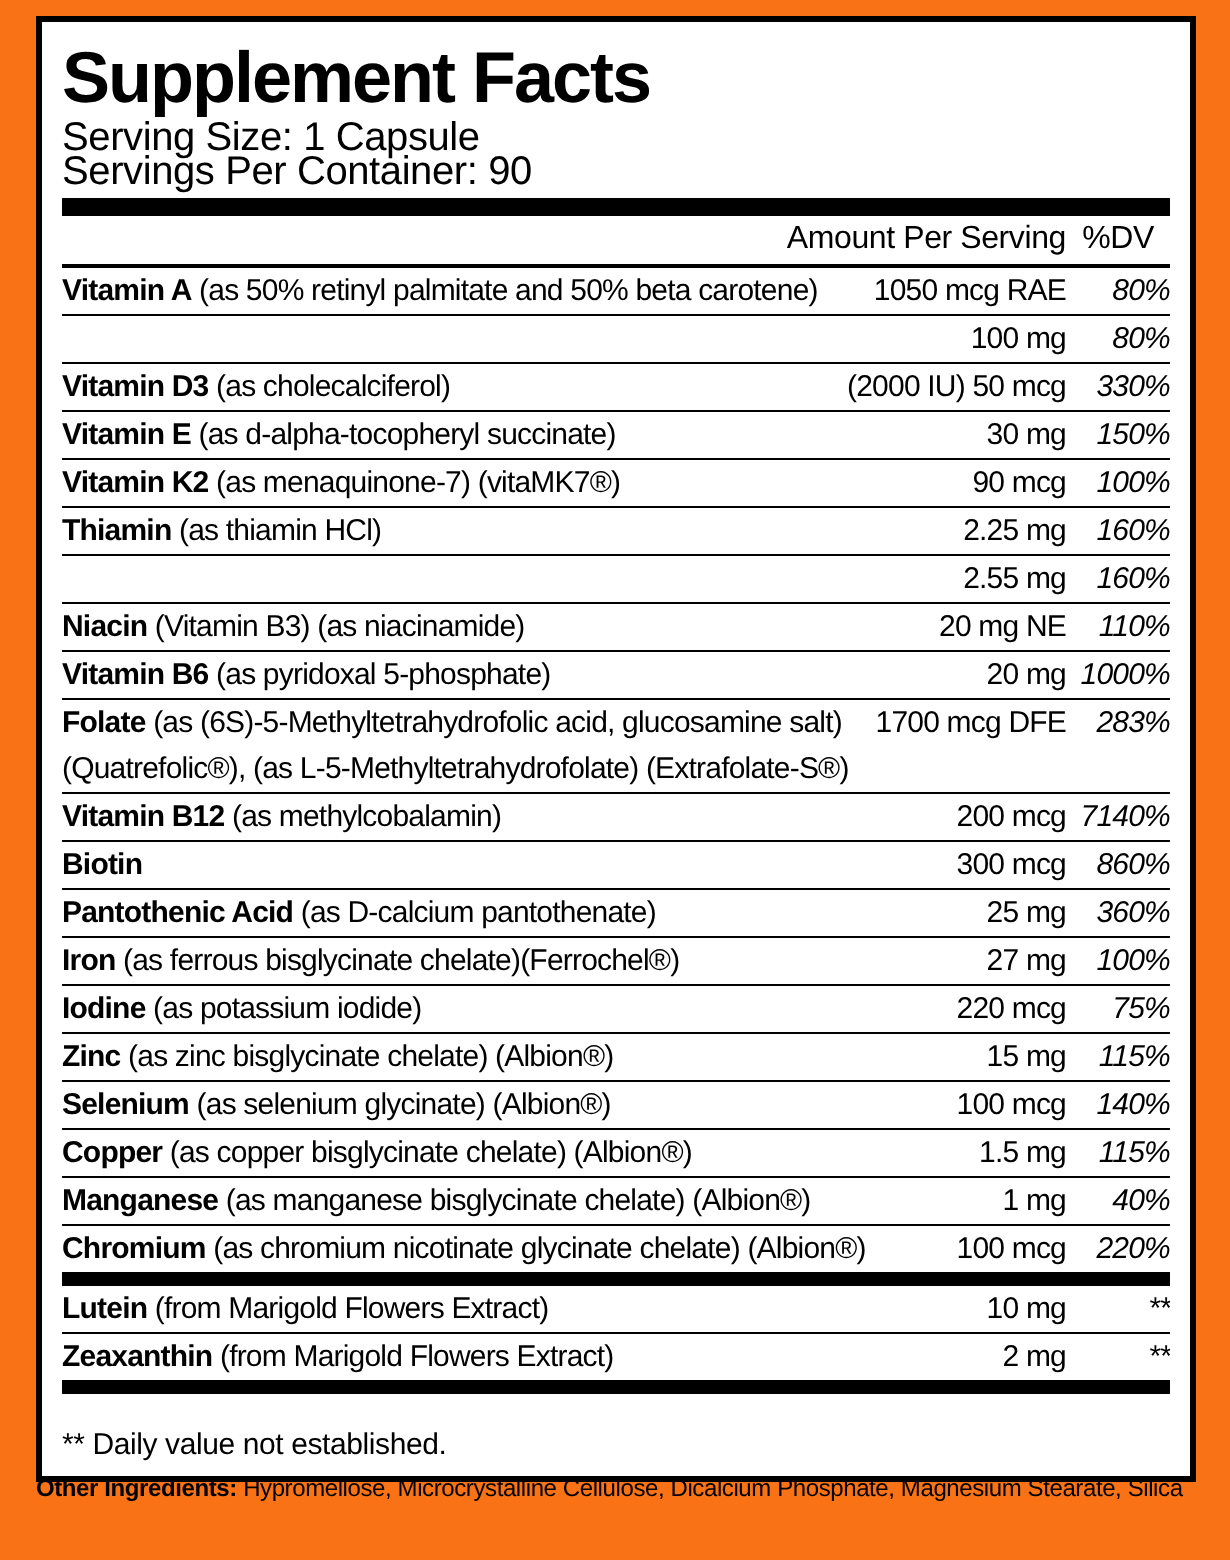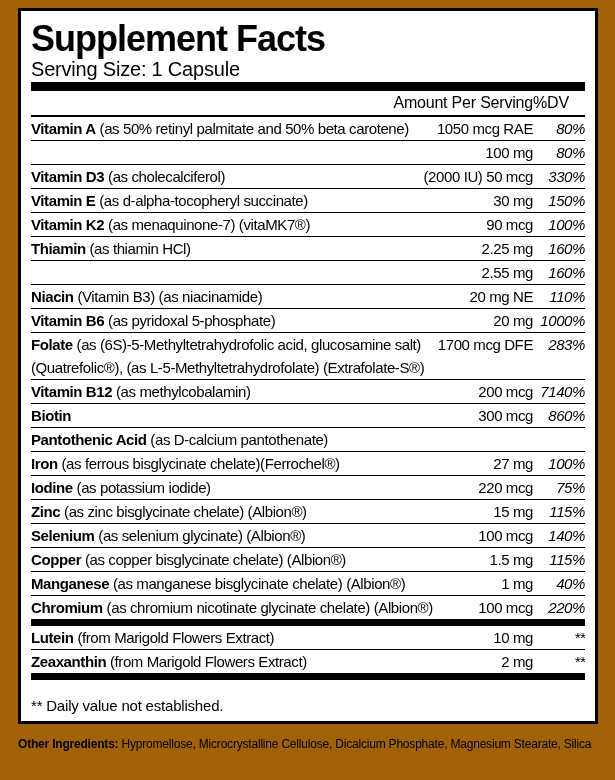--- a/index.html
+++ b/index.html
@@ -6,21 +6,21 @@
     margin: 0;
     padding: 0;
     background: #ffffff;
     font-family: "Liberation Sans", sans-serif;
     color: #000;
   }
   .page {
     position: relative;
     width: 615px;
     height: 780px;
-    background: #a16207;
+    background: #f97316;
     overflow: hidden;
   }
   .label-box {
     position: absolute;
     left: 18px;
     top: 8px;
     width: 580px;
     box-sizing: border-box;
     border: 3px solid #000;
     background: #fff;
@@ -51,21 +51,21 @@
     overflow: hidden;
     font-size: 16px;
     line-height: 24px;
     letter-spacing: -0.2px;
     border-bottom: 2px solid #000;
   }
   .head-row .rval { float: right; }
   .head-row .dvh {
     display: inline-block;
     width: 52px;
-    text-align: left;
+    text-align: center;
   }
   .row {
     overflow: hidden;
     font-size: 15px;
     line-height: 23px;
     letter-spacing: -0.4px;
     border-bottom: 1px solid #000;
   }
   .rows .row:last-child,
   .extra-rows .row:last-child { border-bottom: none; }
@@ -100,20 +100,21 @@
   }
   .other-ingredients b { font-weight: bold; }
 </style>
 </head>
 <body>
 
 <div class="page">
   <div class="label-box">
     <div class="title">Supplement Facts</div>
     <div class="serving-line">Serving Size: 1 Capsule</div>
+    <div class="serving-line">Servings Per Container: 90</div>
 
     <div class="bar-thick"></div>
 
     <div class="head-row">
       <span class="rval"><span>Amount Per Serving</span><span class="dvh">%DV</span></span>
     </div>
 
     <div class="rows" id="main-rows">
   <div class="row">
     <span class="rval"><span class="amt">1050 mcg RAE</span><span class="dv">80%</span></span>
@@ -167,20 +168,21 @@
     <span class="rval"><span class="amt">200 mcg</span><span class="dv">7140%</span></span>
     <span class="rname"><b>Vitamin B12</b> <span>(as methylcobalamin)</span></span>
   </div>
 
   <div class="row">
     <span class="rval"><span class="amt">300 mcg</span><span class="dv">860%</span></span>
     <span class="rname"><b>Biotin</b> <span></span></span>
   </div>
 
   <div class="row">
+    <span class="rval"><span class="amt">25 mg</span><span class="dv">360%</span></span>
     <span class="rname"><b>Pantothenic Acid</b> <span>(as D-calcium pantothenate)</span></span>
   </div>
 
   <div class="row">
     <span class="rval"><span class="amt">27 mg</span><span class="dv">100%</span></span>
     <span class="rname"><b>Iron</b> <span>(as ferrous bisglycinate chelate)(Ferrochel®)</span></span>
   </div>
 
   <div class="row">
     <span class="rval"><span class="amt">220 mcg</span><span class="dv">75%</span></span>

